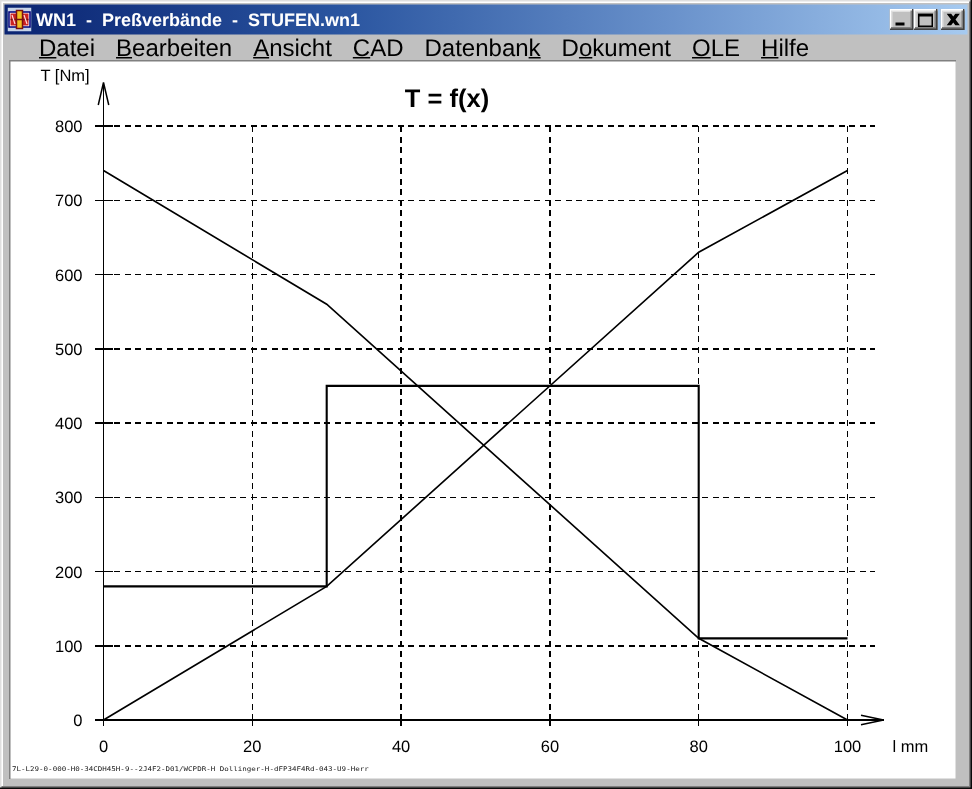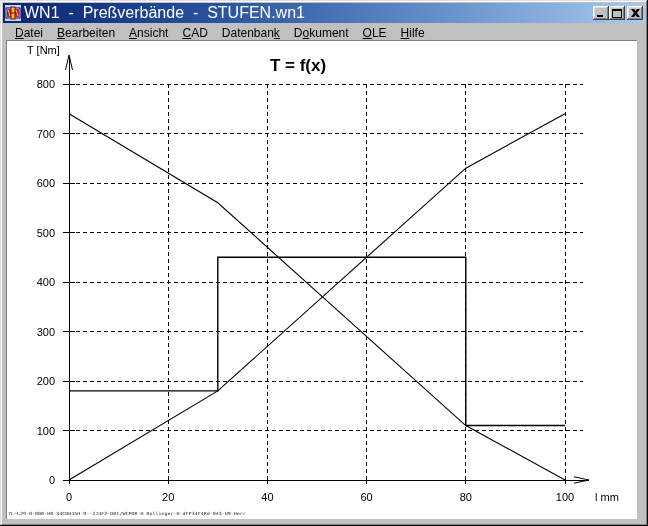--- a/index.html
+++ b/index.html
@@ -5,31 +5,31 @@
   html,body{margin:0;padding:0;width:648px;height:526px;overflow:hidden;
     font-family:"Liberation Sans",sans-serif;background:#c0c0c0;}
   .window{position:relative;width:648px;height:526px;background:#c0c0c0;
     box-sizing:border-box;padding:3px;
     box-shadow:inset -1px -1px 0 #0a0a0a,inset 1px 1px 0 #dfdfdf,
                inset -2px -2px 0 #808080,inset 2px 2px 0 #ffffff;}
   
   .titlebar{height:18px;display:flex;align-items:center;padding:1px 2px;
     background:linear-gradient(90deg,#0a2472 0%,#2a55a0 35%,#6b93cc 70%,#a6caf0 100%);}
   .app-icon{width:16px;height:16px;margin-right:3px;flex:0 0 auto;}
-  .title-text{color:#ffffff;font-weight:normal;font-size:16px;white-space:pre;
+  .title-text{color:#ffffff;font-weight:bold;font-size:12px;white-space:pre;
     flex:1 1 auto;overflow:hidden;line-height:16px;}
   .win-buttons{display:flex;align-items:center;gap:0;}
   .winbtn{width:16px;height:14px;padding:0;margin:0;border:0;background:#c0c0c0;
     display:flex;align-items:center;justify-content:center;
     box-shadow:inset -1px -1px 0 #404040,inset 1px 1px 0 #ffffff,
                inset -2px -2px 0 #808080,inset 2px 2px 0 #dfdfdf;}
   .winbtn.close{margin-left:2px;}
   
-  .menubar{height:19px;display:flex;align-items:center;padding-left:5px;
-    font-size:12px;color:#000;}
+  .menubar{height:19px;display:flex;align-items:center;padding-left:16px;
+    font-size:16px;color:#000;}
   .menu-item{padding:2px 7px;white-space:pre;cursor:default;}
   .menu-item u{text-decoration:underline;}
   
   .client{position:absolute;left:6px;top:40px;right:11px;bottom:7px;
     background:#ffffff;overflow:hidden;box-shadow:inset 1px 1px 0 #808080;}
   .client svg{position:absolute;left:-6px;top:-40px;width:648px;height:526px;
     pointer-events:none;}
   .footer-line{position:absolute;left:2px;bottom:3px;font-size:5px;
     font-family:"DejaVu Sans Mono",monospace;color:#1a1a1a;letter-spacing:0px;
     white-space:nowrap;transform:scaleY(0.85);transform-origin:left bottom;}

